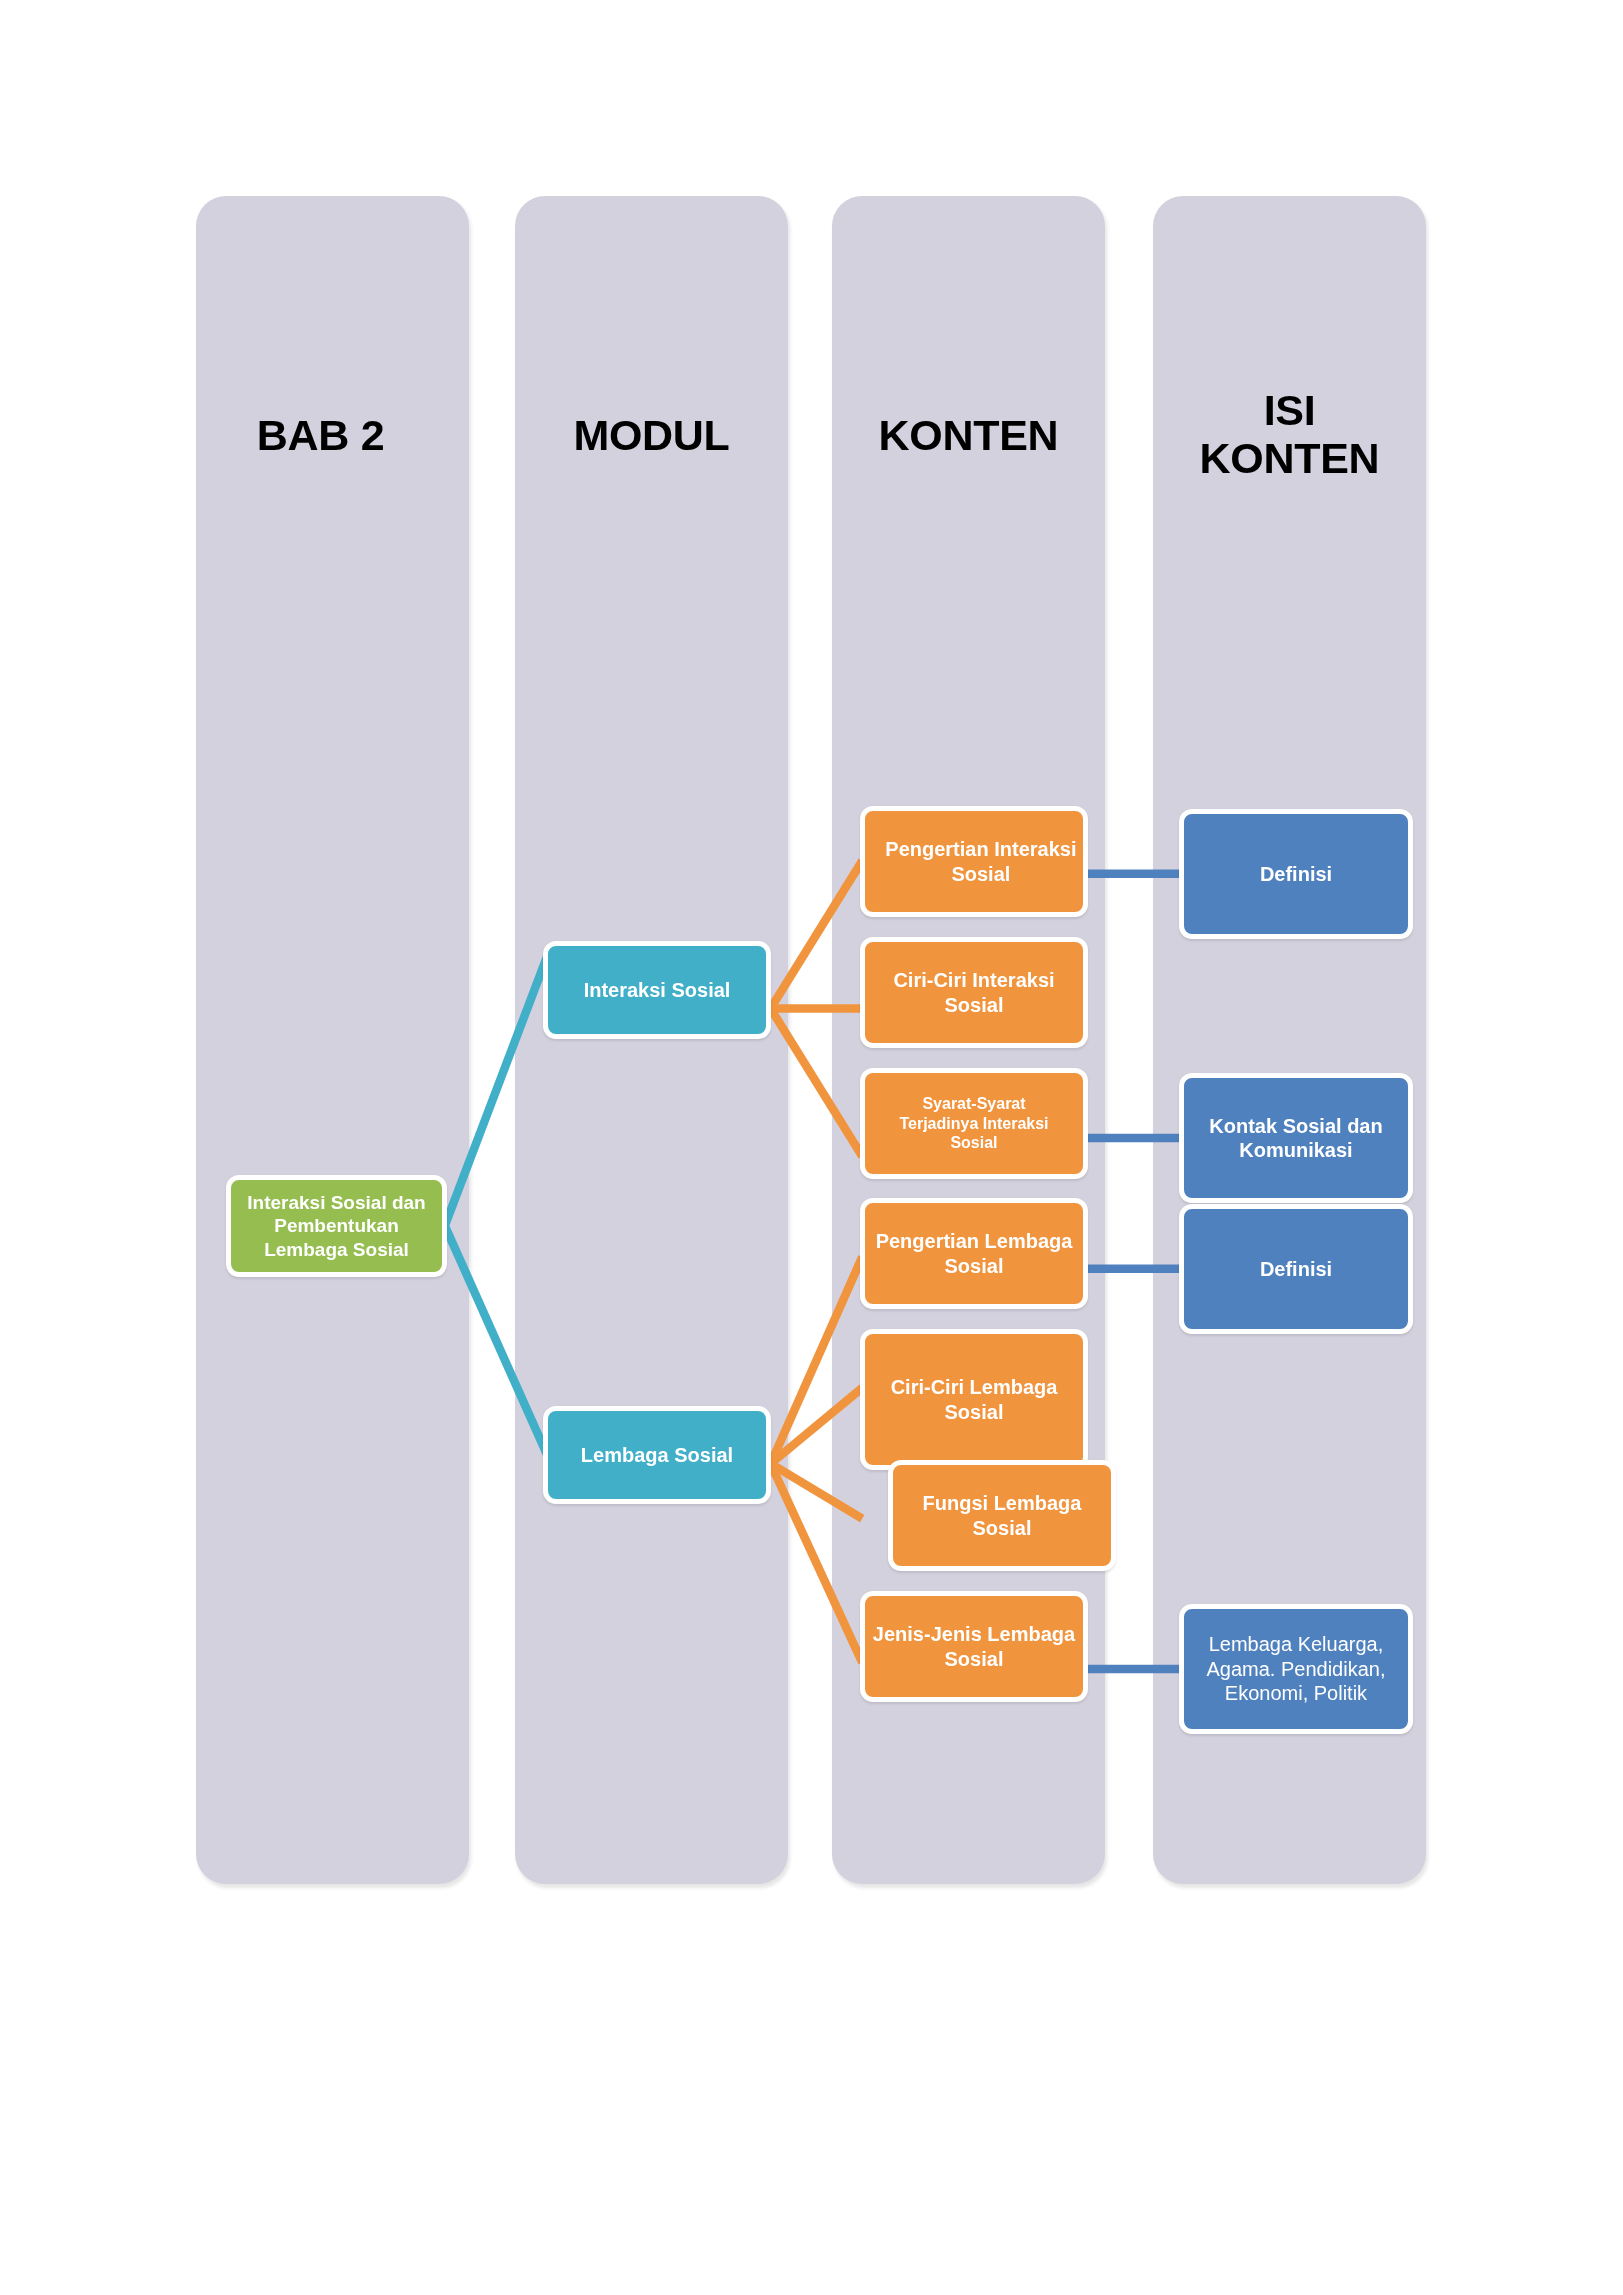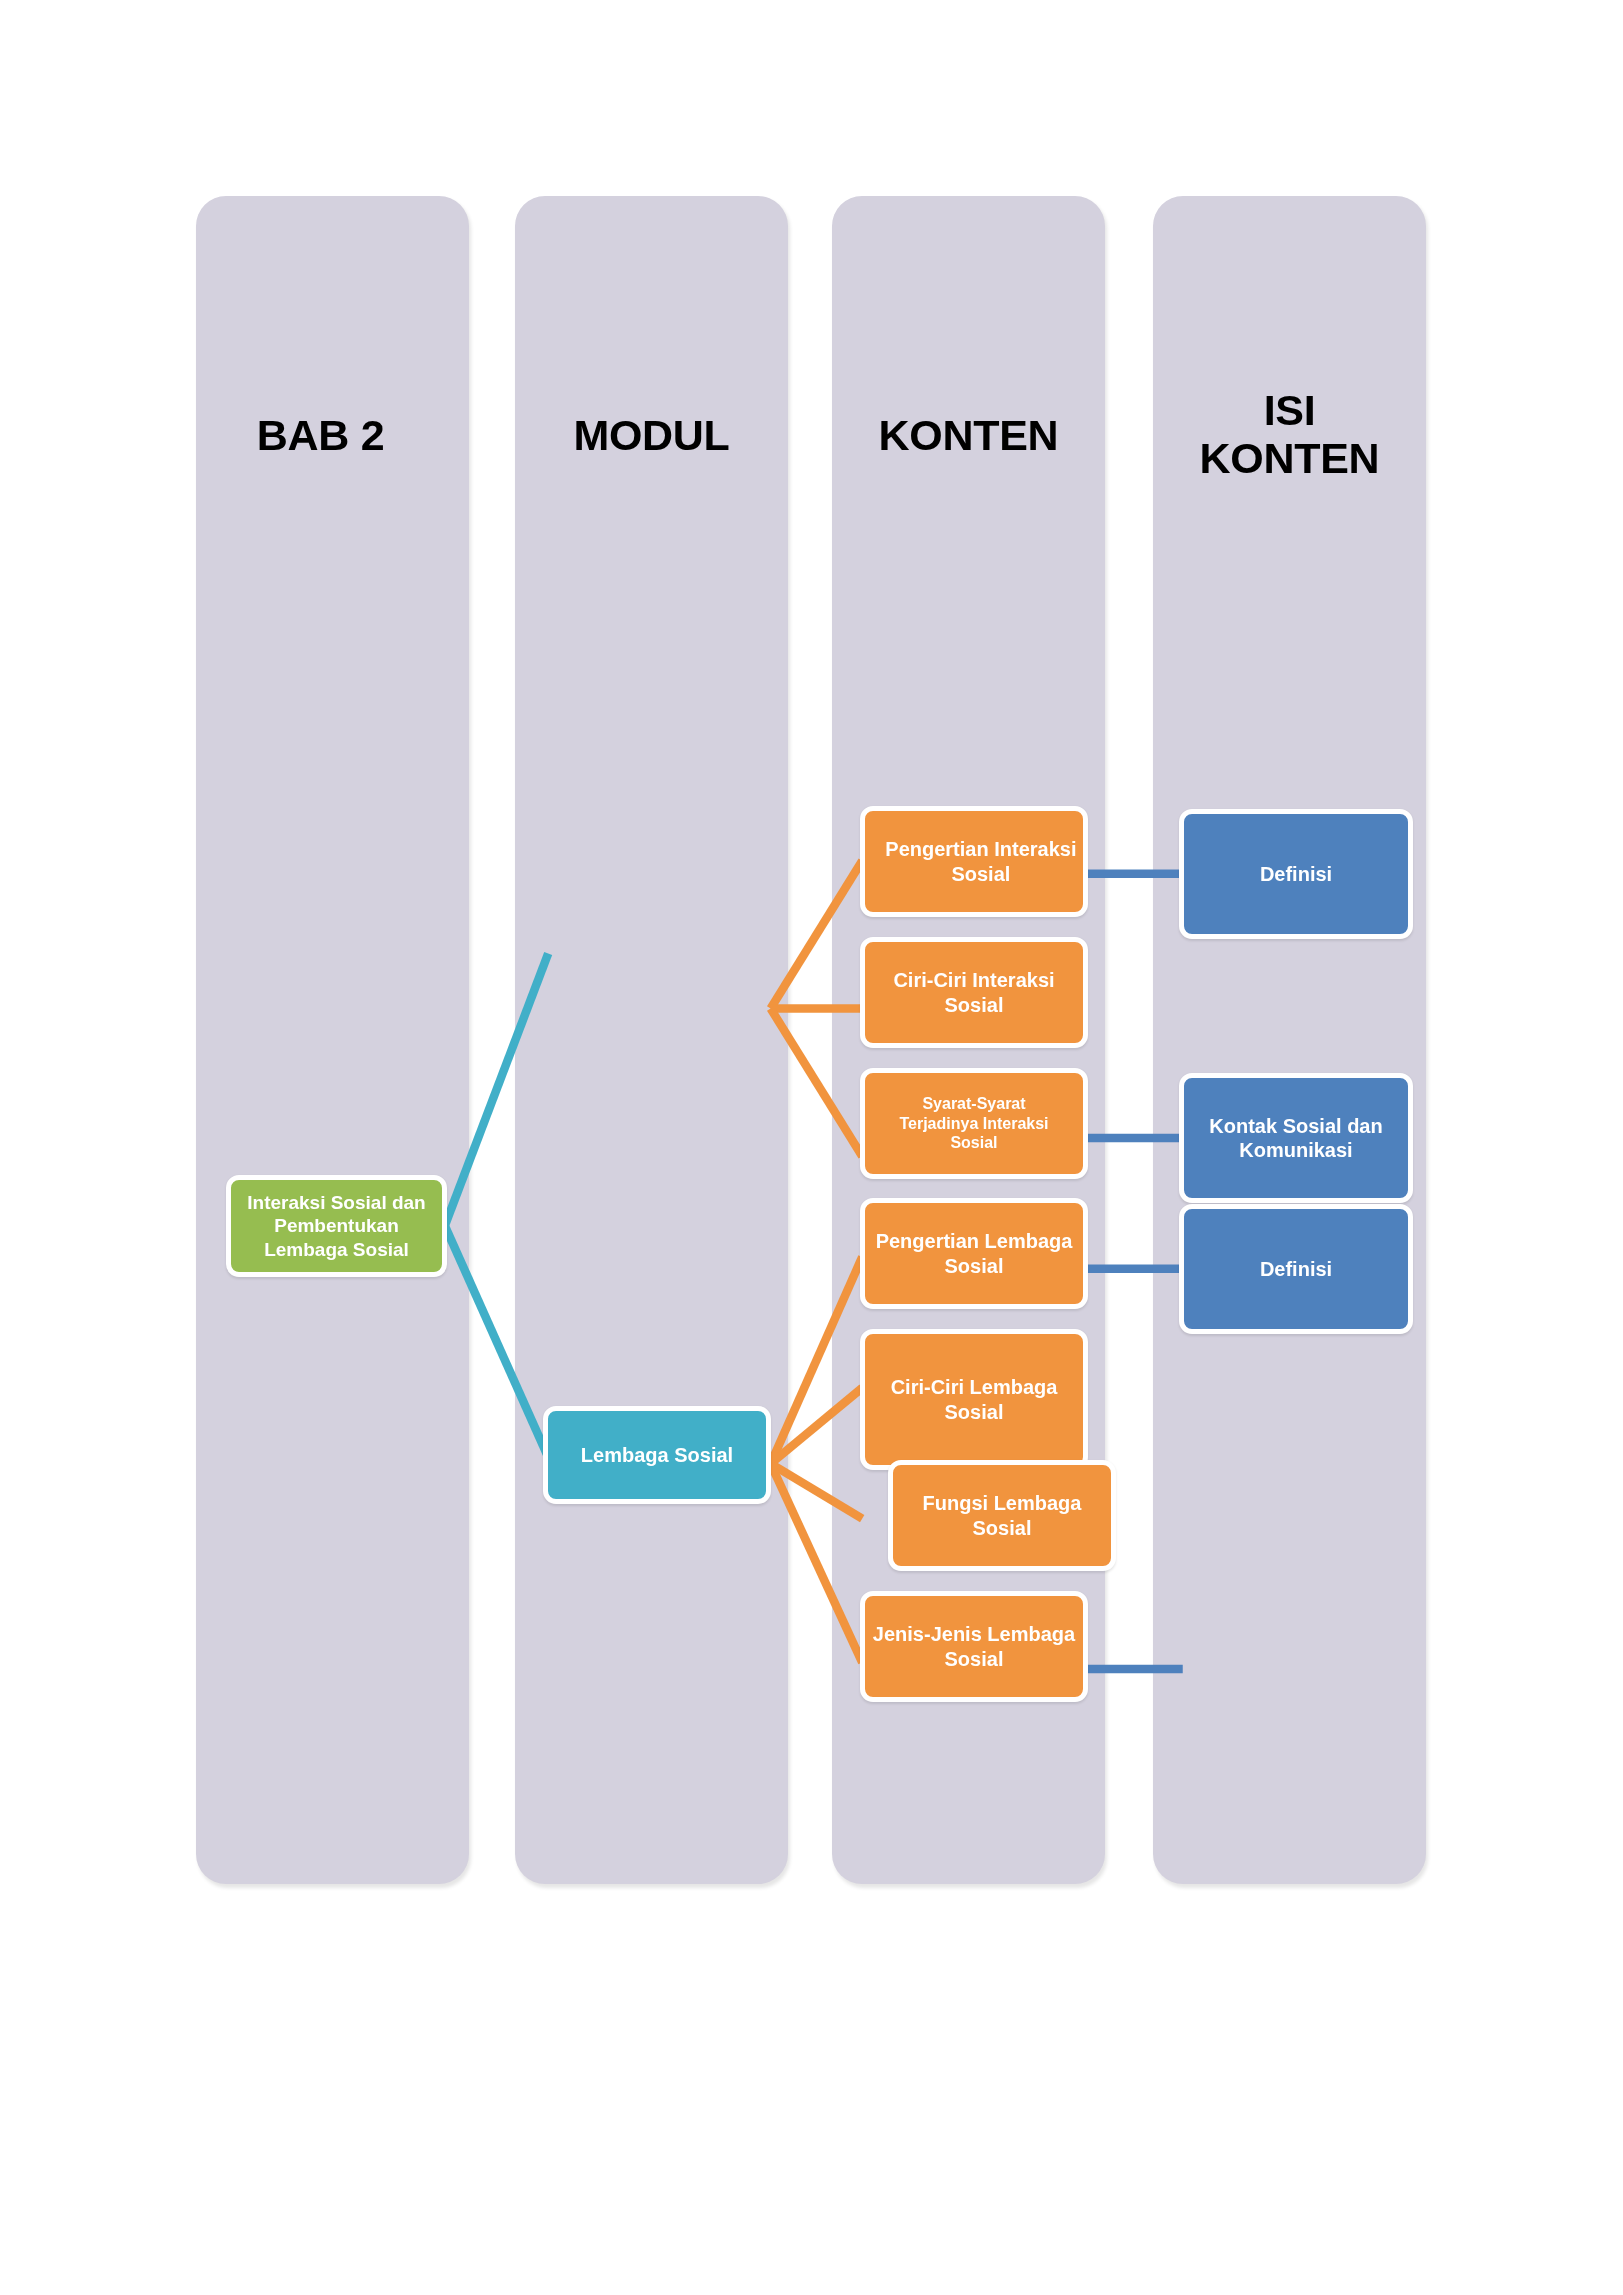--- a/index.html
+++ b/index.html
@@ -118,20 +118,23 @@
       <line x1="1662" y1="2552" x2="1808" y2="2552"></line>
     </g>
   </svg>
 
   <div class="node green bold" style="left:226px; top:1175px; width:221px; height:102px; font-size:19px;">
     <span class="label">Interaksi Sosial dan
 Pembentukan
 Lembaga Sosial</span>
   </div>
 
+  <div class="node teal bold" style="left:543px; top:941px; width:228px; height:98px; font-size:20px;">
+    <span class="label">Interaksi Sosial</span>
+  </div>
   <div class="node teal bold" style="left:543px; top:1406px; width:228px; height:98px; font-size:20px;">
     <span class="label">Lembaga Sosial</span>
   </div>
 
   <div class="node orange bold" style="left:860px; top:806px; width:228px; height:111px; font-size:20px;justify-content:flex-end;">
     <span class="label">Pengertian Interaksi
 Sosial</span>
   </div>
 
   <div class="node orange bold" style="left:860px; top:937px; width:228px; height:111px; font-size:20px;">
@@ -171,15 +174,20 @@
 
   <div class="node blue bold" style="left:1179px; top:1073px; width:234px; height:130px; font-size:20px;">
     <span class="label">Kontak Sosial dan
 Komunikasi</span>
   </div>
 
   <div class="node blue bold" style="left:1179px; top:1204px; width:234px; height:130px; font-size:20px;">
     <span class="label">Definisi</span>
   </div>
 
+  <div class="node blue regular" style="left:1179px; top:1604px; width:234px; height:130px; font-size:20px;">
+    <span class="label">Lembaga Keluarga,
+Agama. Pendidikan,
+Ekonomi, Politik</span>
+  </div>
 
 </div>
 
 
 </body></html>

